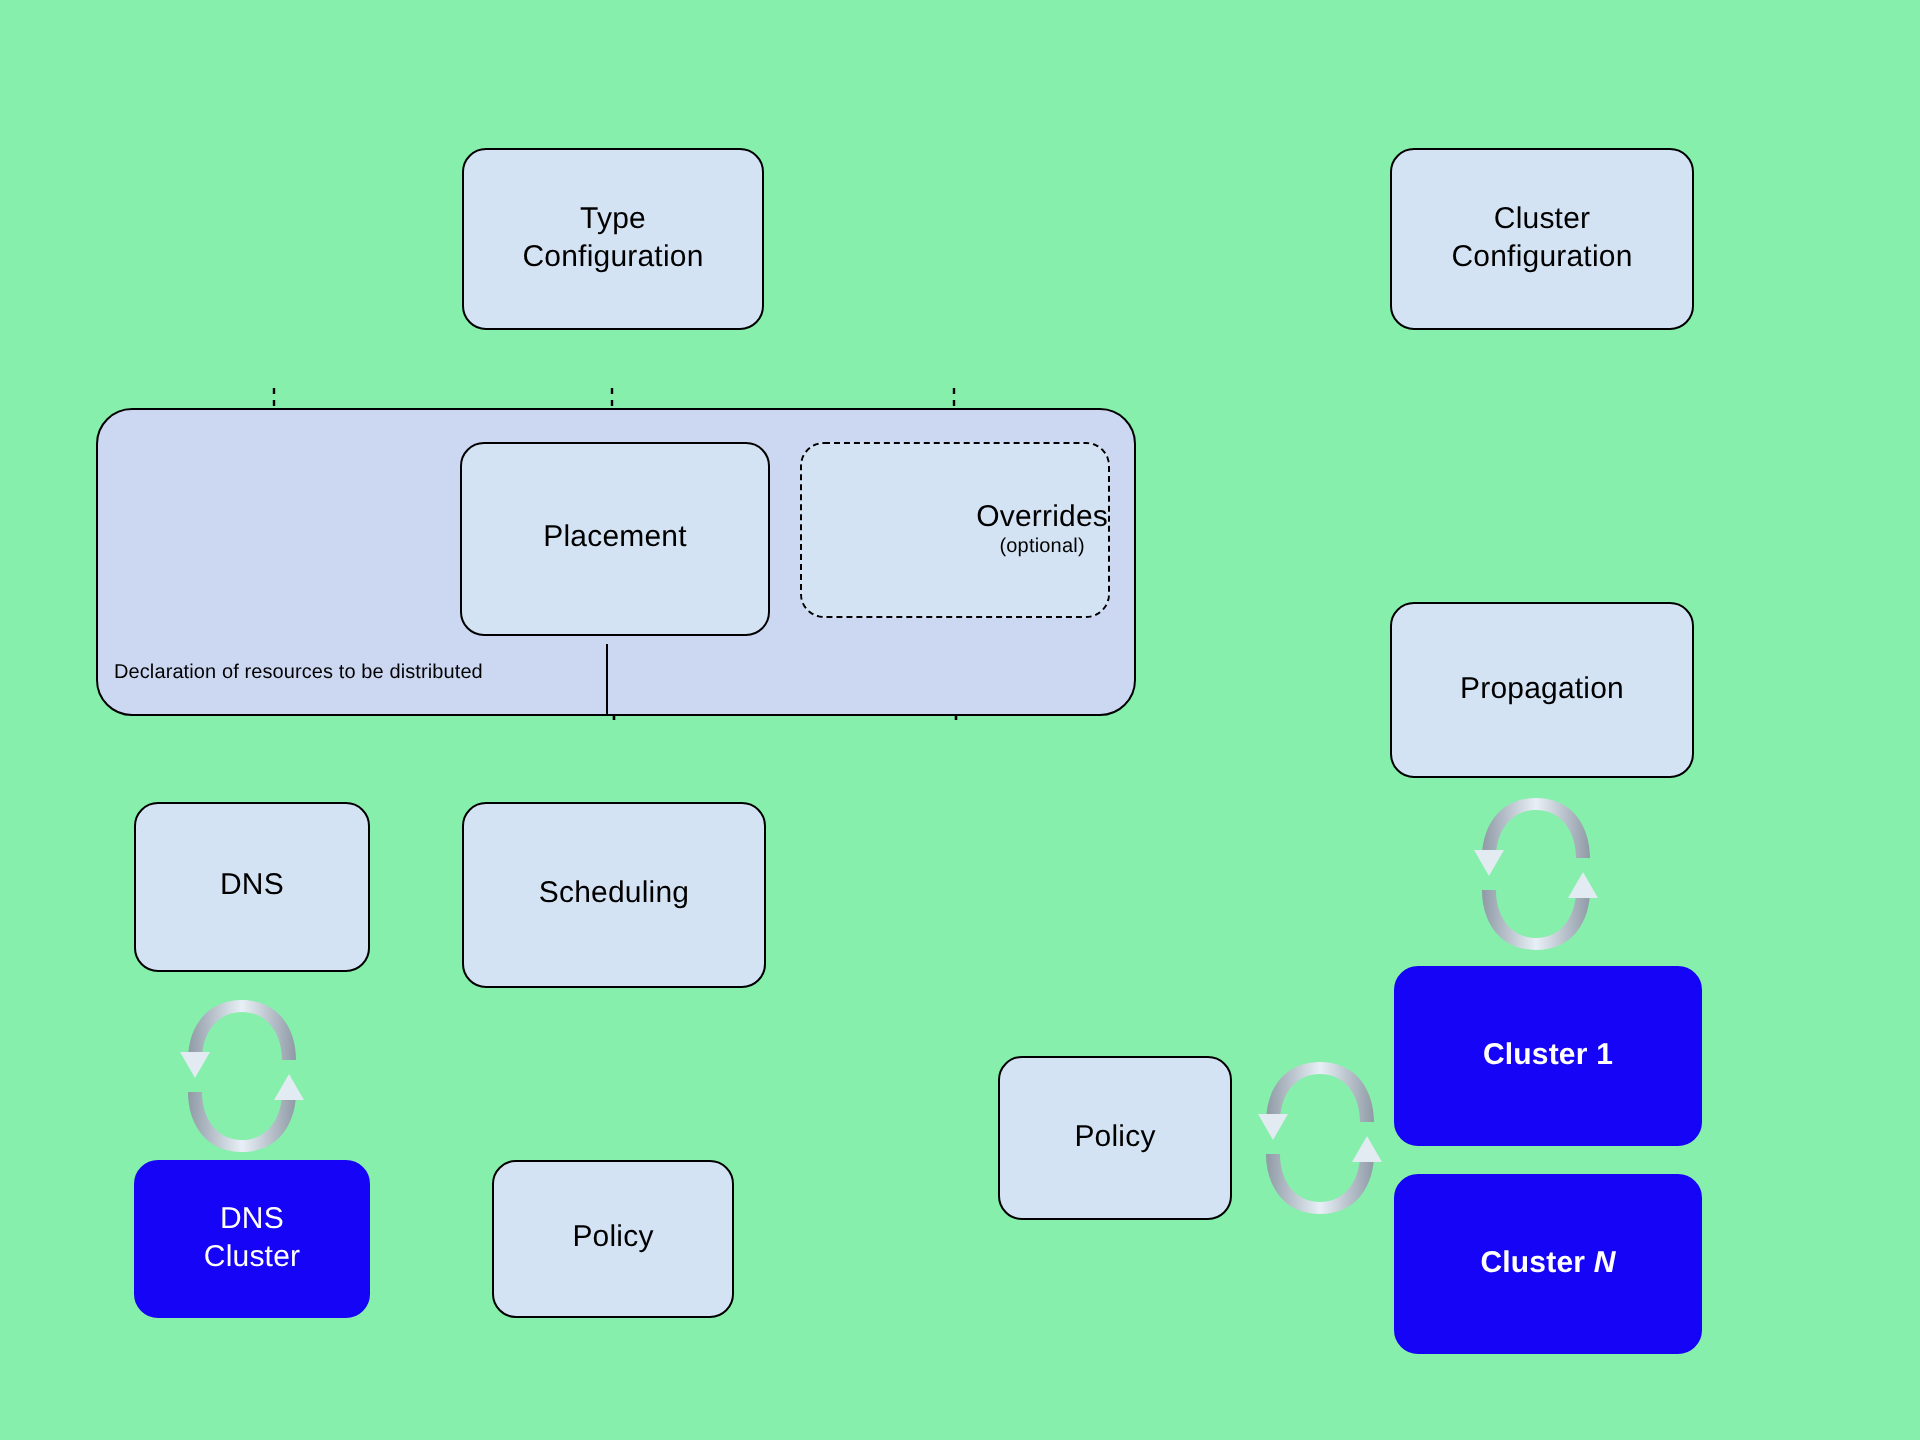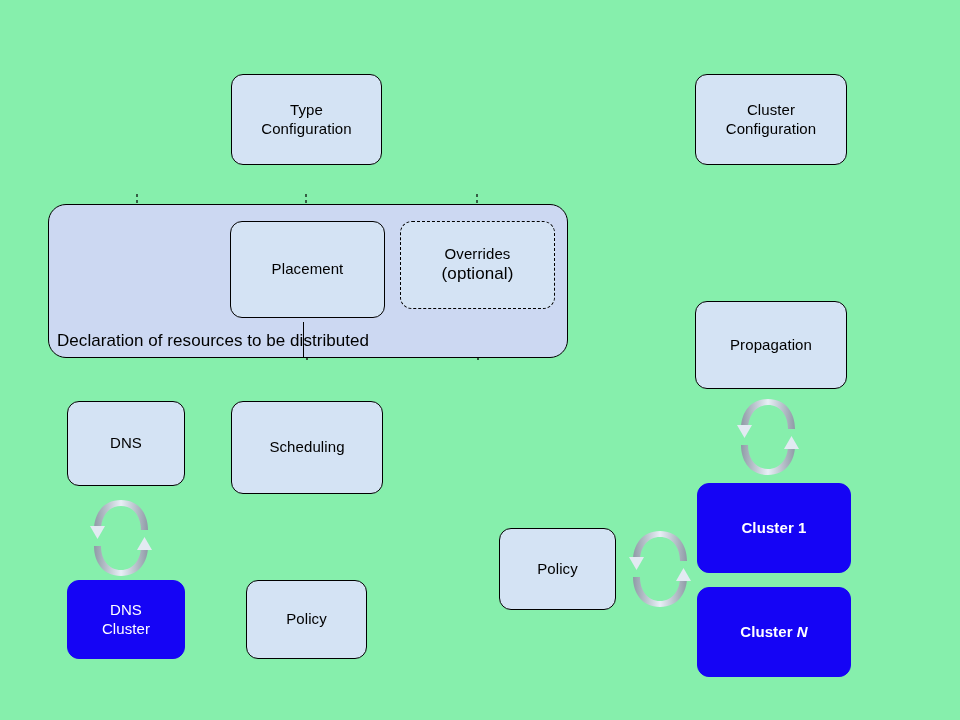--- a/index.html
+++ b/index.html
@@ -19,31 +19,31 @@
     text-align:center;
     border-radius:12px;
     background:#d4e3f4;
     border:1px solid #000000;
     color:#000000;
     font-size:15px;
     line-height:1.22;
     letter-spacing:0.1px;
   }
   .node .lbl{display:block;}
-  .node .sub{display:block;font-size:17px;}
+  .node .sub{display:block;font-size:10px;}
   .group-box{
     position:absolute;
     box-sizing:border-box;
     background:#ccd8f2;
     border:1px solid #000000;
     border-radius:18px;
   }
   .group-caption{
     position:absolute;
-    font-size:17px;
+    font-size:10px;
     color:#000;
     white-space:nowrap;
     letter-spacing:0.05px;
   }
   .overrides{
     border:1px dashed #000;
     border-style:dashed;
   }
   .cluster{
     background:#1504f5;
@@ -111,21 +111,21 @@
     </span>
   </div>
 
   <div class="group-box" style="left:48px;top:204px;width:520px;height:154px;"></div>
 
 
   <div class="node" style="left:230px;top:221px;width:155px;height:97px;">
     <span class="lbl">Placement</span>
   </div>
 
-  <div class="node overrides" style="left:400px;top:221px;width:155px;height:88px;">
+  <div class="node overrides" style="left:400px;top:221px;width:155px;height:88px;justify-content:flex-end;">
     <span>
       <span class="lbl">Overrides</span>
       <span class="sub">(optional)</span>
     </span>
   </div>
 
   <div class="group-caption" style="left:57px;top:331px;">Declaration of resources to be distributed</div>
 
   <div style="position:absolute;left:303px;top:322px;width:1px;height:36px;background:#000;"></div>
 

